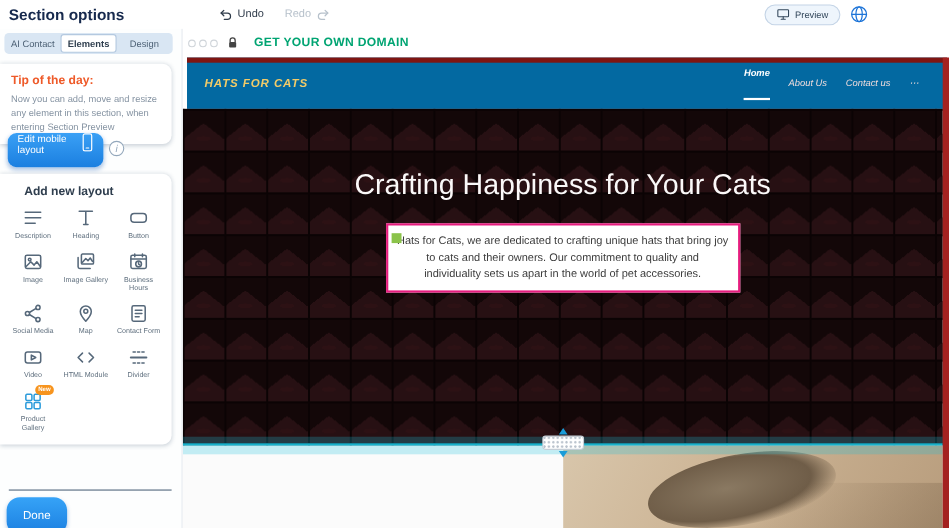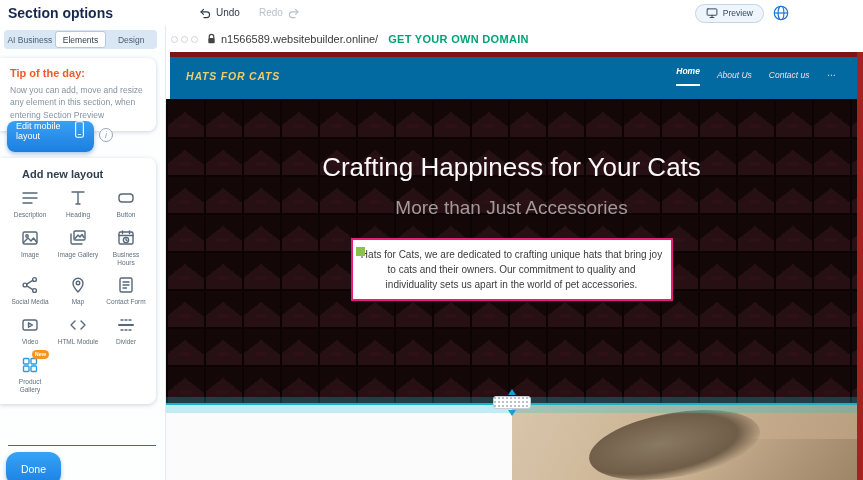--- a/index.html
+++ b/index.html
@@ -23,21 +23,21 @@
                    font-size:9px; color:#fff; cursor:pointer; }
   .lang-btn { background:none; border:none; margin-left:8px; margin-right:2px; cursor:pointer; display:flex; }
 
   
   .sidebar { position:absolute; top:26px; left:0; width:166px; height:454px; background:#fdfefe;
              border-right:1px solid #e6eaef; z-index:20; }
   .tabs { position:absolute; top:4px; left:4px; width:153px; height:19px; background:#d9e6f3;
           border-radius:4px; display:flex; padding:1px; }
   .tab { flex:1; border:none; background:none; font-size:8.5px; color:#4d6175; cursor:pointer;
          border-radius:3px; padding:0; }
-  .tab.active { background:#fff; border:1px solid #b4c9e0; color:#2f3e4e; font-weight:normal; }
+  .tab.active { background:#fff; border:1px solid #b4c9e0; color:#2f3e4e; font-weight:bold; }
   .card { position:absolute; left:0; background:#fff; box-shadow:0 1px 4px rgba(30,60,90,.22);
           border-radius:0 8px 8px 0; }
   .tip-card { top:32px; width:156px; padding:9px 10px 10px; }
   .tip-card h3 { font-size:11px; font-weight:bold; color:#ee5a29; margin-bottom:5px; }
   .tip-card p { font-size:8.5px; line-height:1.45; color:#8593a2; }
   .mobile-btn { position:absolute; top:95px; left:7px; width:87px; height:31px; border:none;
                 background:linear-gradient(#3aa0f5,#1b7fe0); border-radius:8px; color:#fff;
                 font-size:9px; display:flex; align-items:flex-start; justify-content:center; gap:6px;
                 cursor:pointer; box-shadow:0 2px 4px rgba(20,90,180,.35); }
   .info-btn { position:absolute; top:102px; left:99px; width:14px; height:14px; border-radius:50%;
@@ -70,21 +70,21 @@
 
   
   .preview { position:absolute; top:52px; left:166px; width:697px; height:428px; overflow:hidden; }
   .red-edge { position:absolute; top:0; right:0; width:6px; height:428px; background:#a42220; }
   .site-header { position:absolute; top:0; left:4px; width:691px; height:47px; background:#0369a1;
                  display:flex; align-items:center; padding:0 16px;font-style:italic; }
   .site-header::before { content:""; position:absolute; top:0; left:0; right:0; height:5px; background:#7f1512; }
   .site-logo { font-size:10.5px; font-weight:bold; color:#f2cb68; letter-spacing:.8px; cursor:pointer; }
   .site-nav { margin-left:auto; display:flex; align-items:center; gap:17px; margin-right:10px; }
   .navlink { font-size:8.5px; color:#f0dcdc; text-decoration:none; cursor:pointer; padding-bottom:2px; }
-  .navlink.active { color:#fff; font-weight:bold; border-bottom:2px solid #fff; padding-bottom:8px; }
+  .navlink.active { color:#fff; font-weight:bold; border-bottom:2px solid #fff; padding-bottom:18px; }
 
   .hero { position:absolute; top:47px; left:0; width:691px; height:306px; background-color:#130708;
           background-image:
             linear-gradient(#0b0304 2px, transparent 2px),
             linear-gradient(90deg,#0b0304 2px, transparent 2px),
             radial-gradient(ellipse 11px 3.5px at 19px 27px, #2d1114 60%, transparent 62%),
             conic-gradient(from 128deg at 19px 13px, #271013 104deg, transparent 0);
           background-size:38px 38px; text-align:center; }
   .hero-title { margin:52px auto 0; width:470px; font-size:26px; line-height:1.28; color:#fbf9f9;
                 font-weight:normal; cursor:pointer; }
@@ -152,21 +152,21 @@
       <svg class="tiny" width="18" height="18" viewBox="0 0 20 20" fill="none" stroke="#1d74d8" stroke-width="1.3">
           <circle cx="10" cy="10" r="7.5"></circle>
           <ellipse cx="10" cy="10" rx="3.2" ry="7.5"></ellipse>
           <path d="M2.5 10h15"></path>
         </svg>
     </button>
   </header>
 
   <aside class="sidebar">
     <div class="tabs">
-      <button class="tab">AI Business</button>
+      <button class="tab">AI Contact</button>
       <button class="tab active">Elements</button>
       <button class="tab">Design</button>
     </div>
 
     <div class="card tip-card">
       <h3>Tip of the day:</h3>
       <p>Now you can add, move and resize any element in this section, when entering Section Preview</p>
     </div>
 
     <button class="mobile-btn">
@@ -319,39 +319,37 @@
   <div class="urlbar">
     <span class="dot"></span>
     <span class="dot"></span>
     <span class="dot"></span>
     <span class="lock">
       <svg class="tiny" width="11" height="12" viewBox="0 0 12 12">
           <path d="M3.5 5V3.5a2.5 2.5 0 0 1 5 0V5" fill="none" stroke="#444" stroke-width="1.3"></path>
           <rect x="2.5" y="5" width="7" height="5.5" rx="1" fill="#444"></rect>
         </svg>
     </span>
-    <span class="url-text">n1566589.websitebuilder.online/</span>
     <a class="domain-cta">GET YOUR OWN DOMAIN</a>
   </div>
 
   <div class="preview">
 
     <div class="site-header">
       <div class="site-logo">HATS FOR CATS</div>
       <nav class="site-nav">
         <a class="navlink active">Home</a>
         <a class="navlink">About Us</a>
         <a class="navlink">Contact us</a>
         <a class="navlink">⋯</a>
       </nav>
     </div>
 
     <div class="hero">
       <div class="hero-title">Crafting Happiness for Your Cats</div>
-      <div class="hero-subtitle">More than Just Accessories</div>
       <div class="hero-box">
         <span class="drag-dot"></span>
         <p>Hats for Cats, we are dedicated to crafting unique hats that bring joy to cats and their owners. Our commitment to quality and individuality sets us apart in the world of pet accessories.</p>
       </div>
     </div>
 
     <div class="below"></div>
     <div class="beach">
       <div class="cat-blob"></div>
       <div class="sand-shadow"></div>

